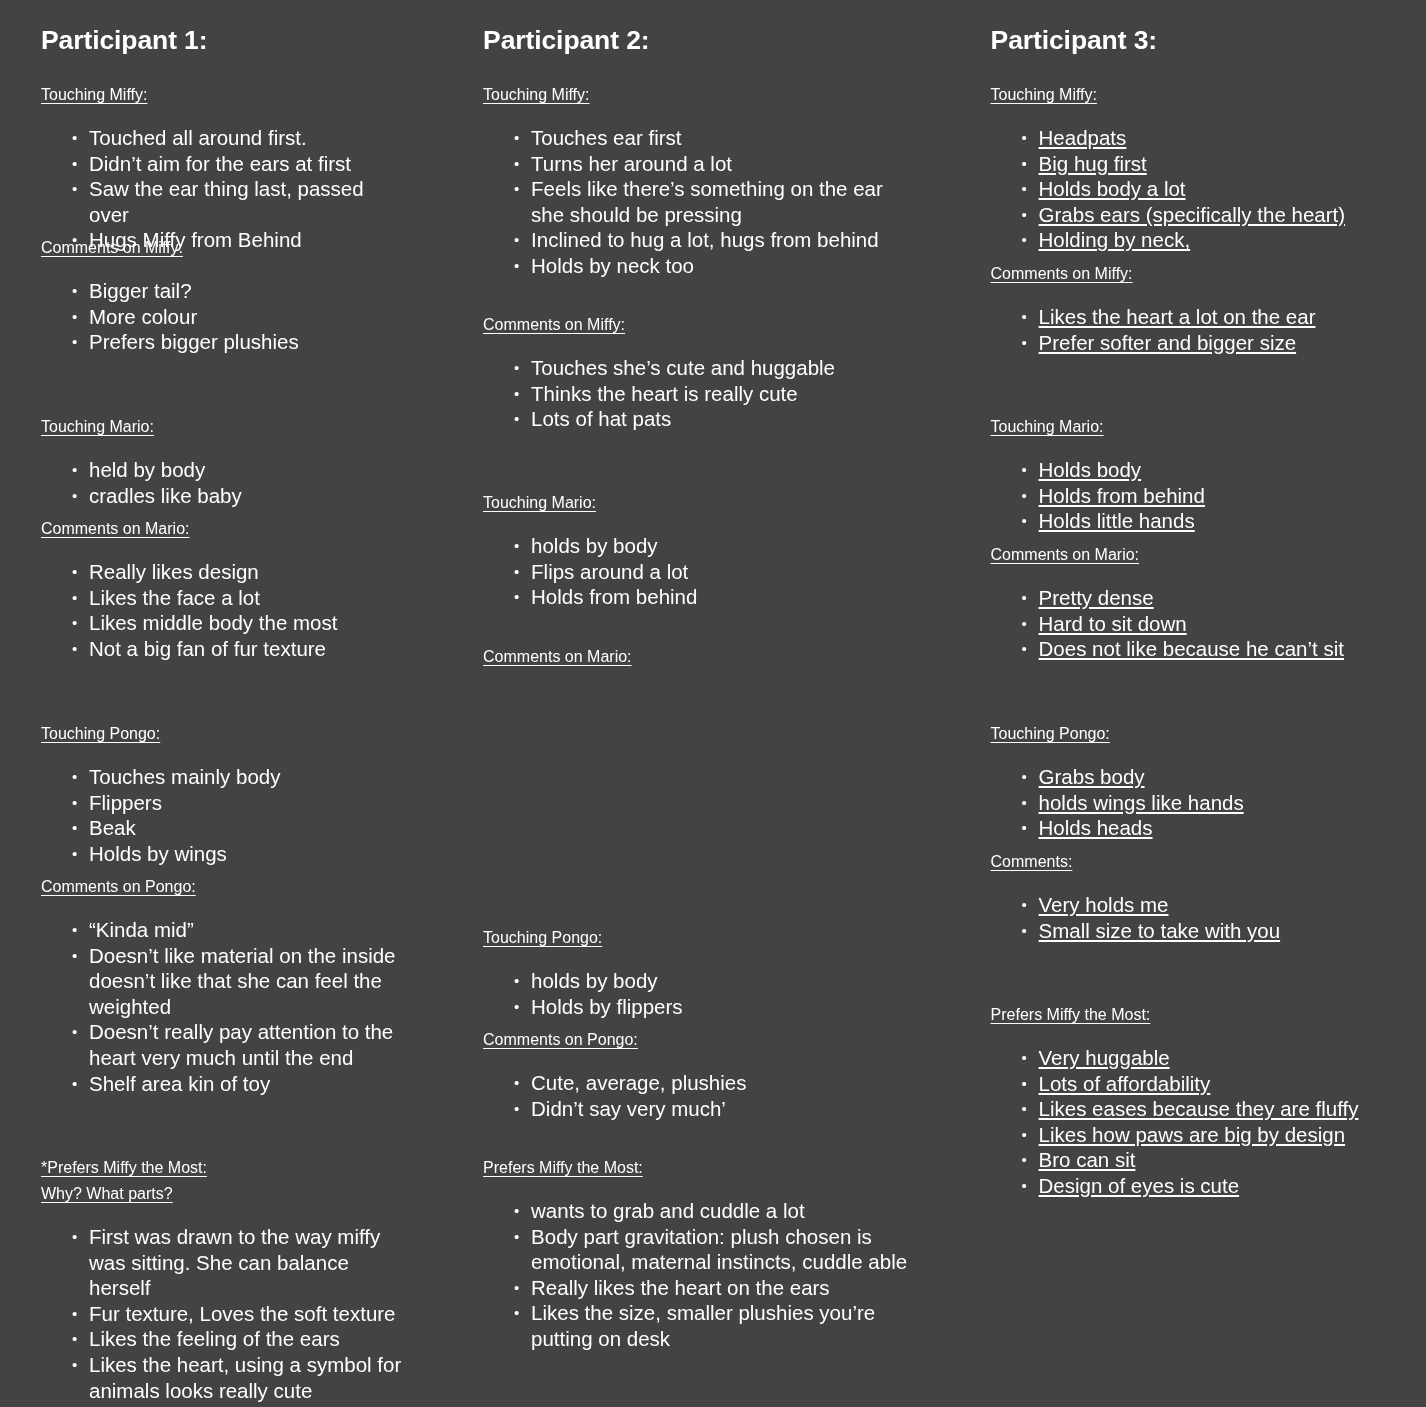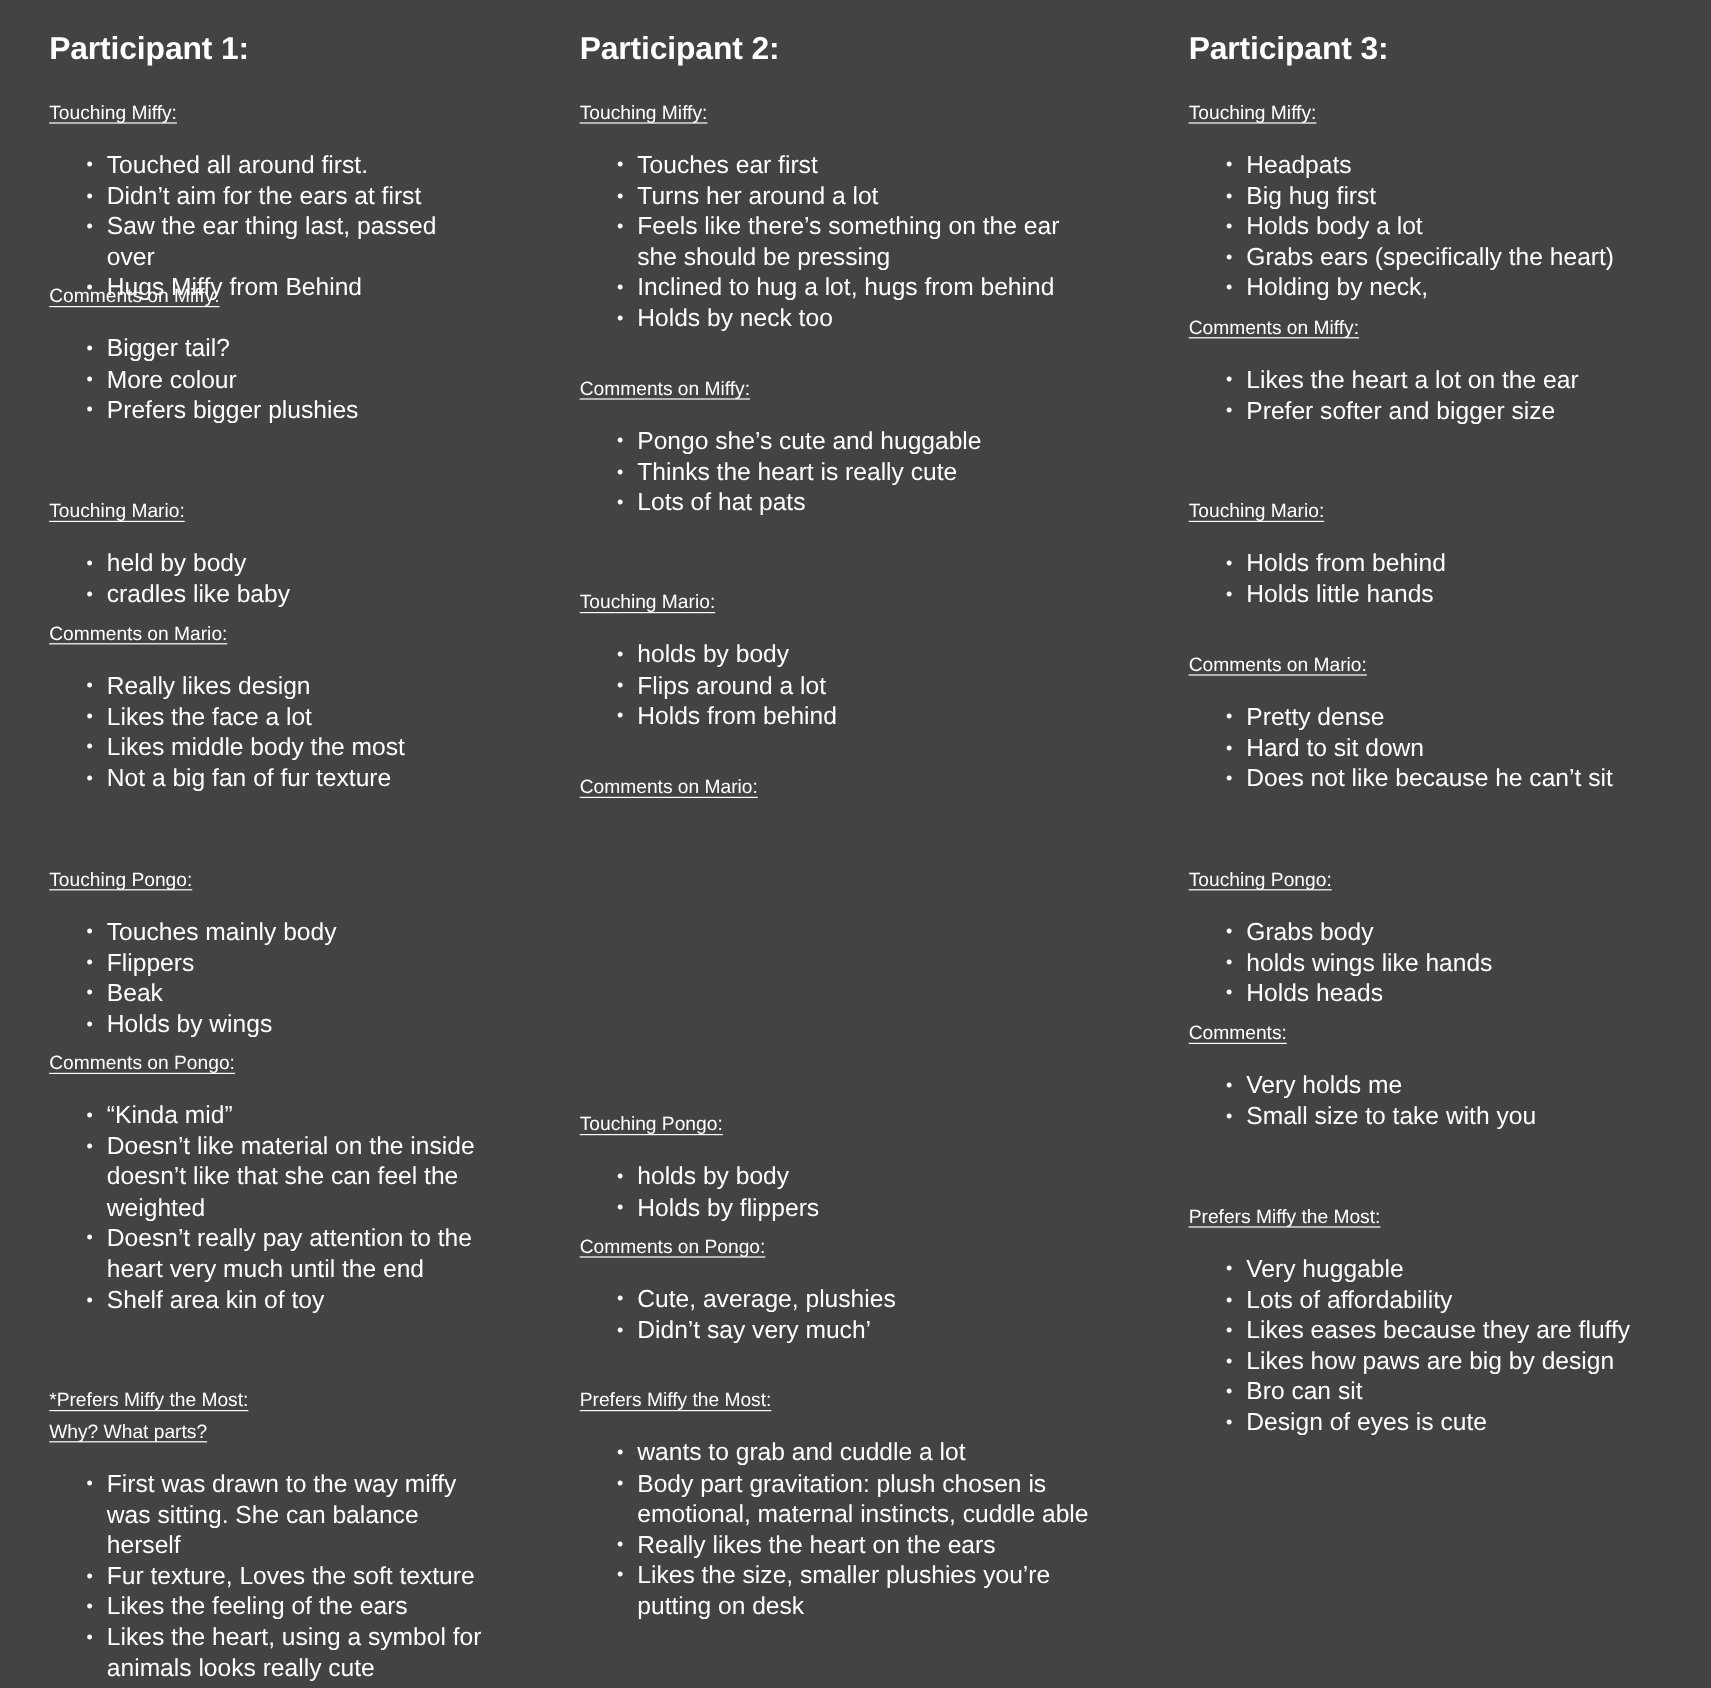--- a/index.html
+++ b/index.html
@@ -78,21 +78,21 @@
   ul.bullets li::before {
     content: "\2022";
     position: absolute;
     left: 14px;
     top: 0;
     font-size: 15px;
     line-height: 25.6px;
   }
   .col-1 ul.bullets li { padding-right: 24px; }
   .col-2 ul.bullets li { padding-right: 32px; }
-  .col-3 ul.bullets li { padding-right: 16px; }
+  .col-3 ul.bullets li { padding-right: 16px; text-decoration: underline; }
 </style>
 </head>
 <body>
 
 <div class="board">
 
   <div class="column col-1">
     <h1 class="col-title">Participant 1:</h1>
 
     <div class="section" style="top:82px">
@@ -174,21 +174,21 @@
         <li>Turns her around a lot</li>
         <li>Feels like there’s something on the ear she should be pressing</li>
         <li>Inclined to hug a lot, hugs from behind</li>
         <li>Holds by neck too</li>
       </ul>
     </div>
 
     <div class="section" style="top:312px">
       <div class="section-heading">Comments on Miffy:</div>
       <ul class="bullets">
-        <li>Pongo she’s cute and huggable</li>
+        <li>Touches she’s cute and huggable</li>
         <li>Thinks the heart is really cute</li>
         <li>Lots of hat pats</li>
       </ul>
     </div>
 
     <div class="section" style="top:490px">
       <div class="section-heading">Touching Mario:</div>
       <ul class="bullets">
         <li>holds by body</li>
         <li>Flips around a lot</li>
@@ -245,20 +245,21 @@
       <div class="section-heading">Comments on Miffy:</div>
       <ul class="bullets">
         <li>Likes the heart a lot on the ear</li>
         <li>Prefer softer and bigger size</li>
       </ul>
     </div>
 
     <div class="section" style="top:414px">
       <div class="section-heading">Touching Mario:</div>
       <ul class="bullets">
+        <li>Holds body</li>
         <li>Holds from behind</li>
         <li>Holds little hands</li>
       </ul>
     </div>
 
     <div class="section" style="top:542px">
       <div class="section-heading">Comments on Mario:</div>
       <ul class="bullets">
         <li>Pretty dense</li>
         <li>Hard to sit down</li>

